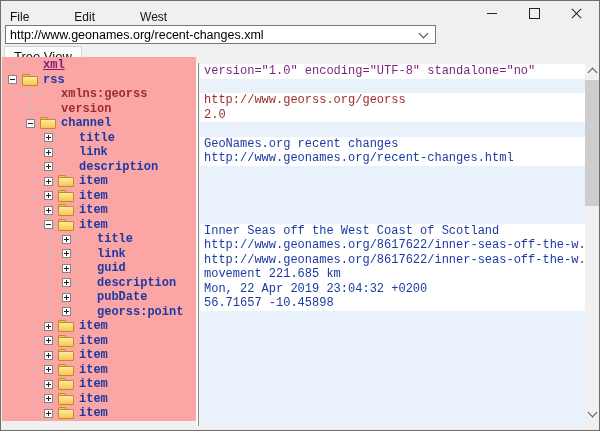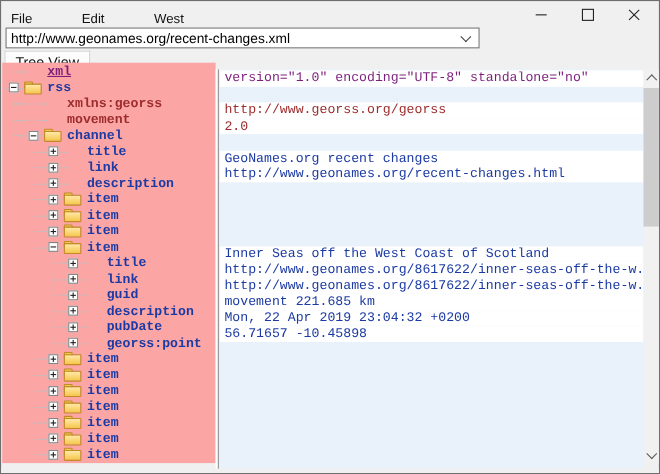--- a/index.html
+++ b/index.html
@@ -126,21 +126,21 @@
       <span class="tlabel navy">rss</span>
     </div>
     <div class="trow lvl1">
       <span class="exp-spacer"></span>
       <span class="ticon"><span class="ball ball-red"></span></span>
       <span class="tlabel red">xmlns:georss</span>
     </div>
     <div class="trow lvl1">
       <span class="exp-spacer"></span>
       <span class="ticon"><span class="ball ball-red"></span></span>
-      <span class="tlabel red">movement</span>
+      <span class="tlabel red">version</span>
     </div>
     <div class="trow lvl1">
       <span class="expander minus"></span>
       <span class="ticon folder"></span>
       <span class="tlabel navy">channel</span>
     </div>
     <div class="trow lvl2">
       <span class="expander plus"></span>
       <span class="ticon"><span class="ball ball-blue"></span></span>
       <span class="tlabel navy">title</span>

